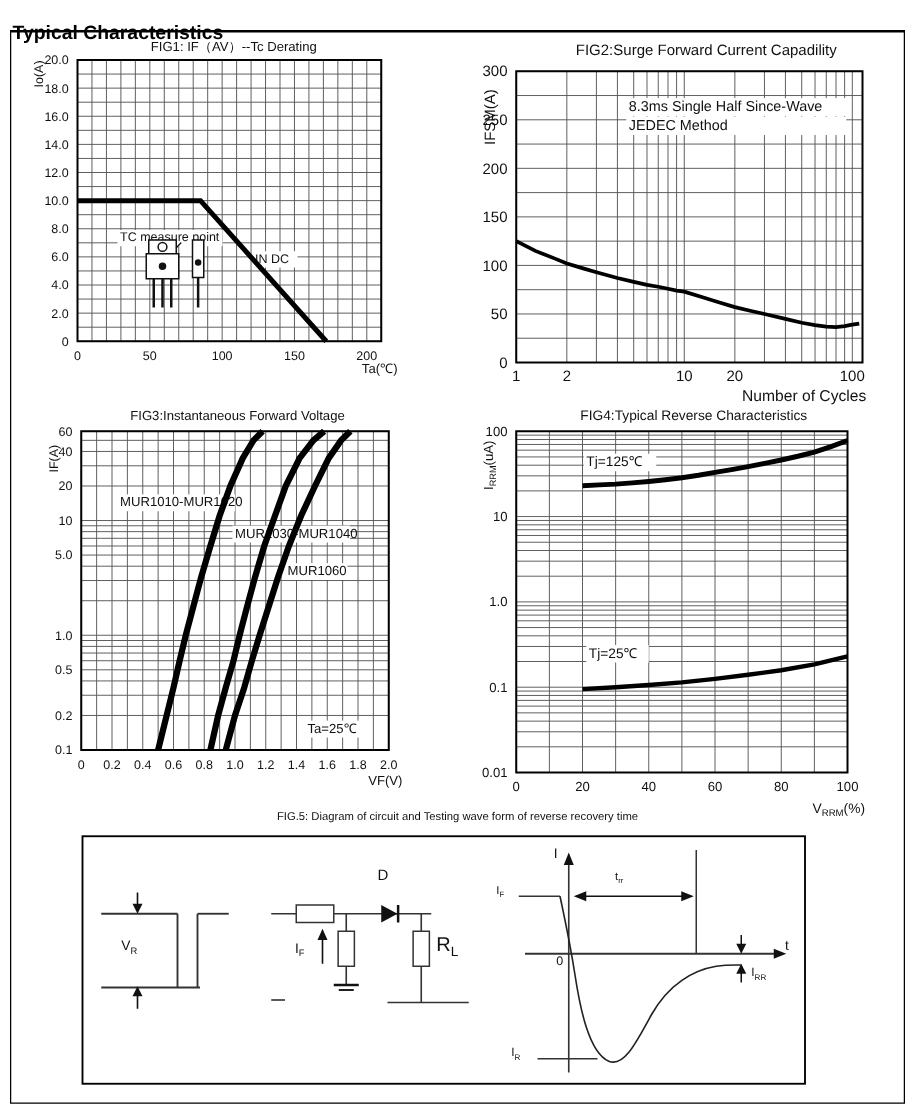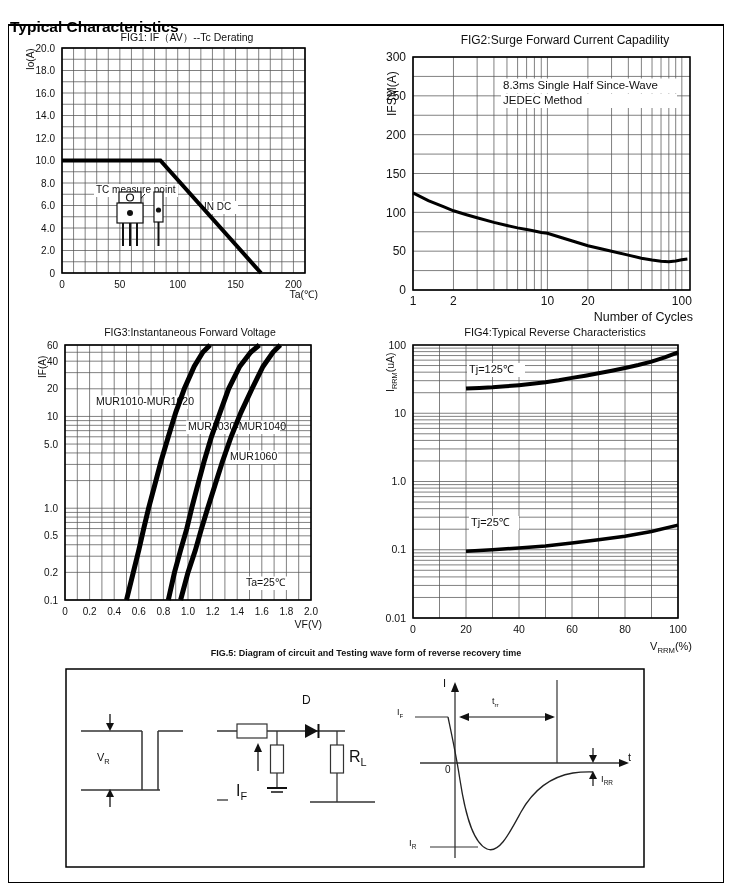--- a/index.html
+++ b/index.html
@@ -6,21 +6,21 @@
   #page{position:relative;width:732px;height:886px;background:#fff;
         font-family:"Liberation Sans",sans-serif;color:#111;overflow:hidden;}
   .page-title{position:absolute;left:10px;top:2px;font-size:15.5px;font-weight:bold;color:#000;margin-top:16px;}
   .border-box{position:absolute;left:8px;top:24px;width:714px;height:856px;border:1.5px solid #000;border-top-width:2px;}
   .fig{position:absolute;}
   svg{display:block;overflow:visible;}
   svg text{font-family:"Liberation Sans",sans-serif;}
   sub{font-size:68%;}
   .f5l{position:absolute;white-space:nowrap;color:#111;}
   .caption{position:absolute;left:0;top:648px;width:732px;text-align:center;
-           font-size:9px;font-weight:bold;color:#111;}
+           font-size:9px;font-weight:normal;color:#111;}
 </style>
 </head>
 <body>
 
 <div id="page">
 
   <div class="page-title">Typical Characteristics</div>
   <div class="border-box"></div>
 
   <svg class="fig" style="left:10px;top:28px" width="350" height="285">
@@ -367,21 +367,21 @@
     <line x1="528" y1="80" x2="528" y2="89" stroke="#111" stroke-width="1.2"></line>
     <polygon points="524,87 532,87 528,95" fill="#111"></polygon>
     <line x1="528" y1="118" x2="528" y2="109" stroke="#111" stroke-width="1.2"></line>
     <polygon points="524,111 532,111 528,103" fill="#111"></polygon>
 
     <line x1="365" y1="179" x2="413" y2="179" stroke="#333" stroke-width="1.2"></line>
   </svg>
 
   <div class="f5l" style="left:97px;top:751px;font-size:11px"><span>V</span><sub>R</sub></div>
   <div class="f5l" style="left:302px;top:693px;font-size:12px">D</div>
-  <div class="f5l" style="left:236px;top:782px;font-size:16px"><span>I</span><sub>F</sub></div>
+  <div class="f5l" style="left:236px;top:753px;font-size:11px"><span>I</span><sub>F</sub></div>
   <div class="f5l" style="left:349px;top:748px;font-size:16px"><span>R</span><sub>L</sub></div>
   <div class="f5l" style="left:443px;top:677px;font-size:11px">I</div>
   <div class="f5l" style="left:628px;top:751px;font-size:11px">t</div>
   <div class="f5l" style="left:445px;top:764px;font-size:10px">0</div>
   <div class="f5l" style="left:397px;top:707px;font-size:9px"><span>I</span><sub>F</sub></div>
   <div class="f5l" style="left:492px;top:696px;font-size:9px"><span>t</span><sub>rr</sub></div>
   <div class="f5l" style="left:601px;top:773px;font-size:9.5px"><span>I</span><sub>RR</sub></div>
   <div class="f5l" style="left:409px;top:837px;font-size:9.5px"><span>I</span><sub>R</sub></div>
 
 </div>

